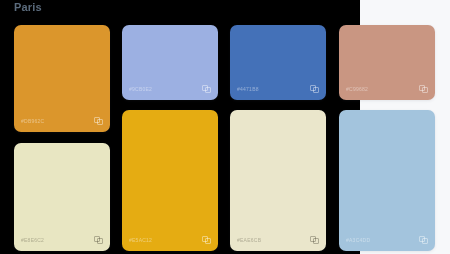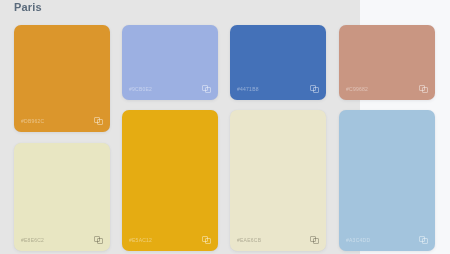--- a/index.html
+++ b/index.html
@@ -10,21 +10,21 @@
     width: 450px;
     height: 254px;
     background: #f7f8fa;
     font-family: "Liberation Sans", sans-serif;
     overflow: hidden;
   }
   #app {
     position: relative;
     width: 360px;
     height: 254px;
-    background: #e5e5e5;
+    background: #000000;
   }
   #page-title {
     position: absolute;
     left: 14px;
     top: 1px;
     font-size: 11px;
     font-weight: bold;
     color: #5b6b7c;
     letter-spacing: 0.2px;
   }

